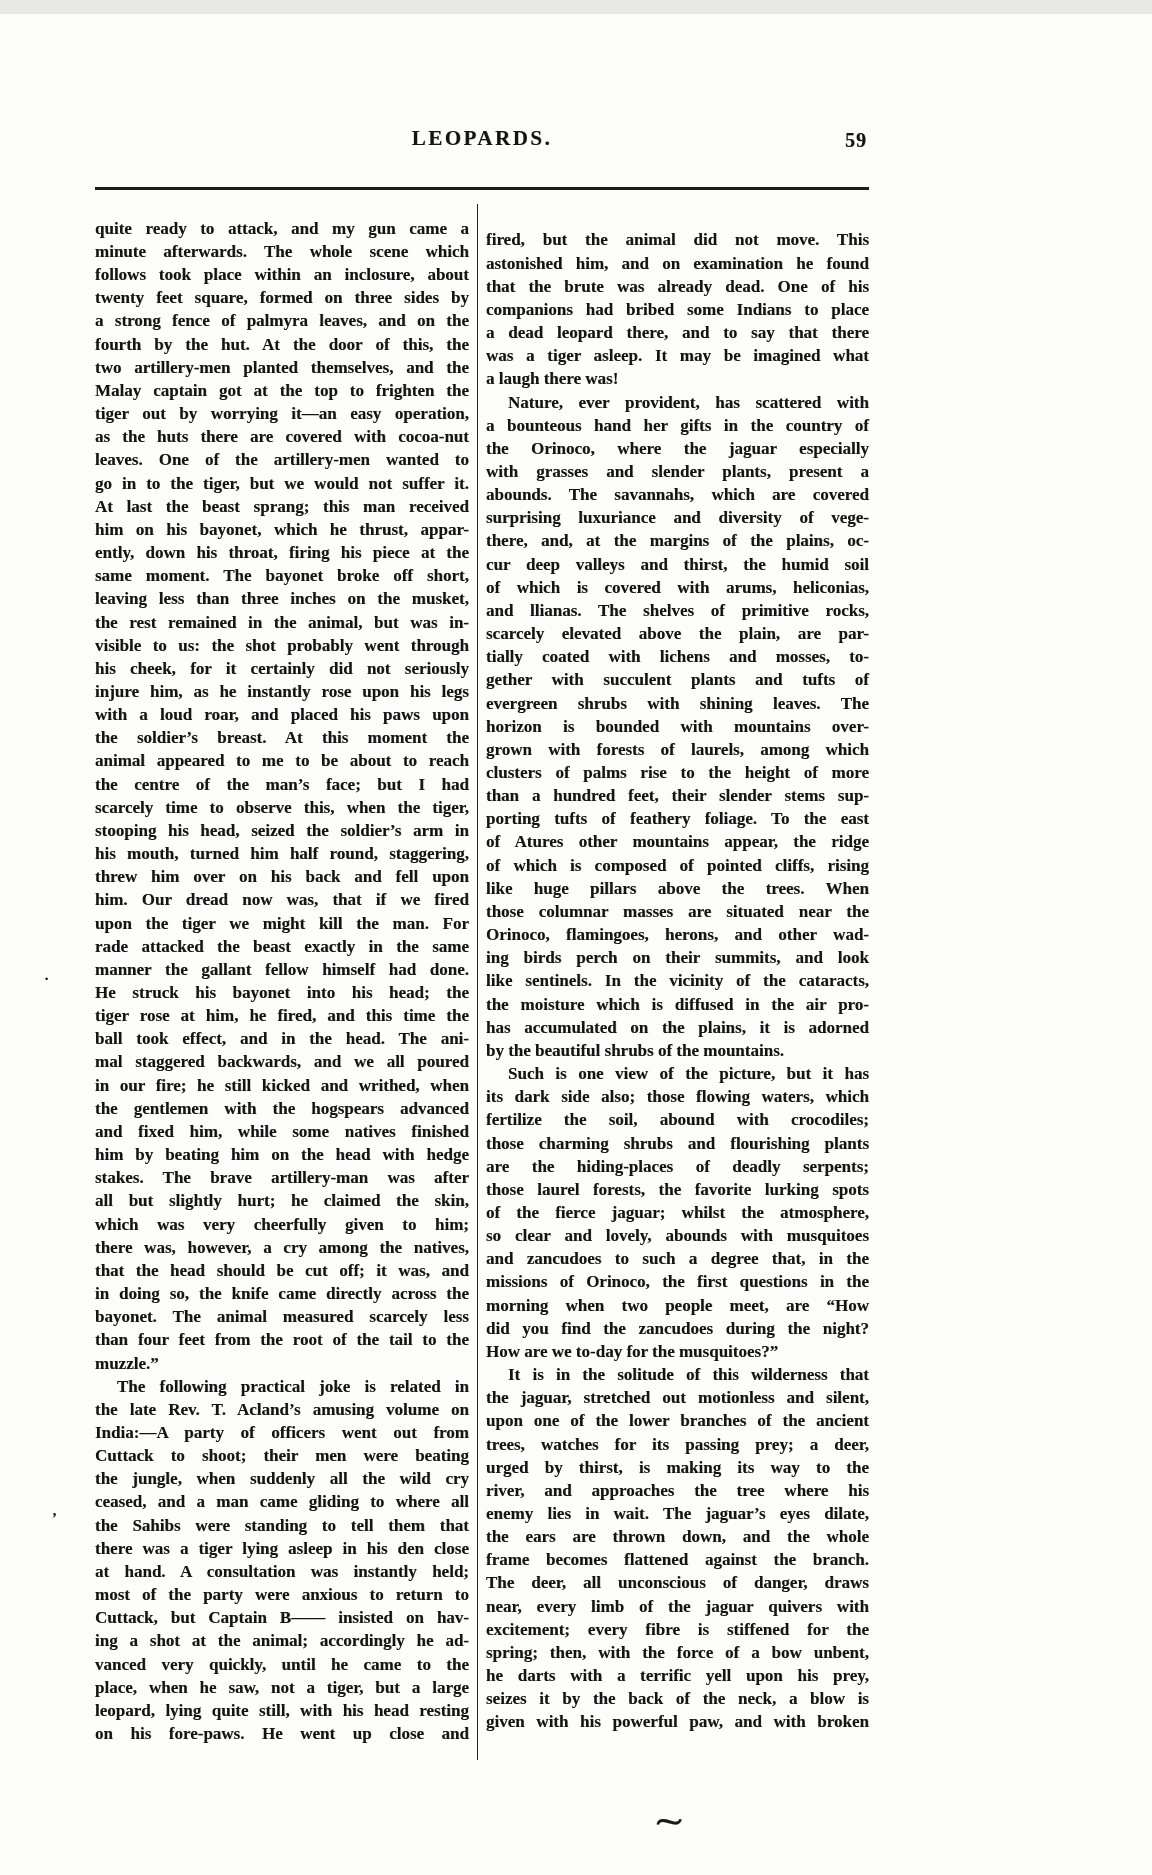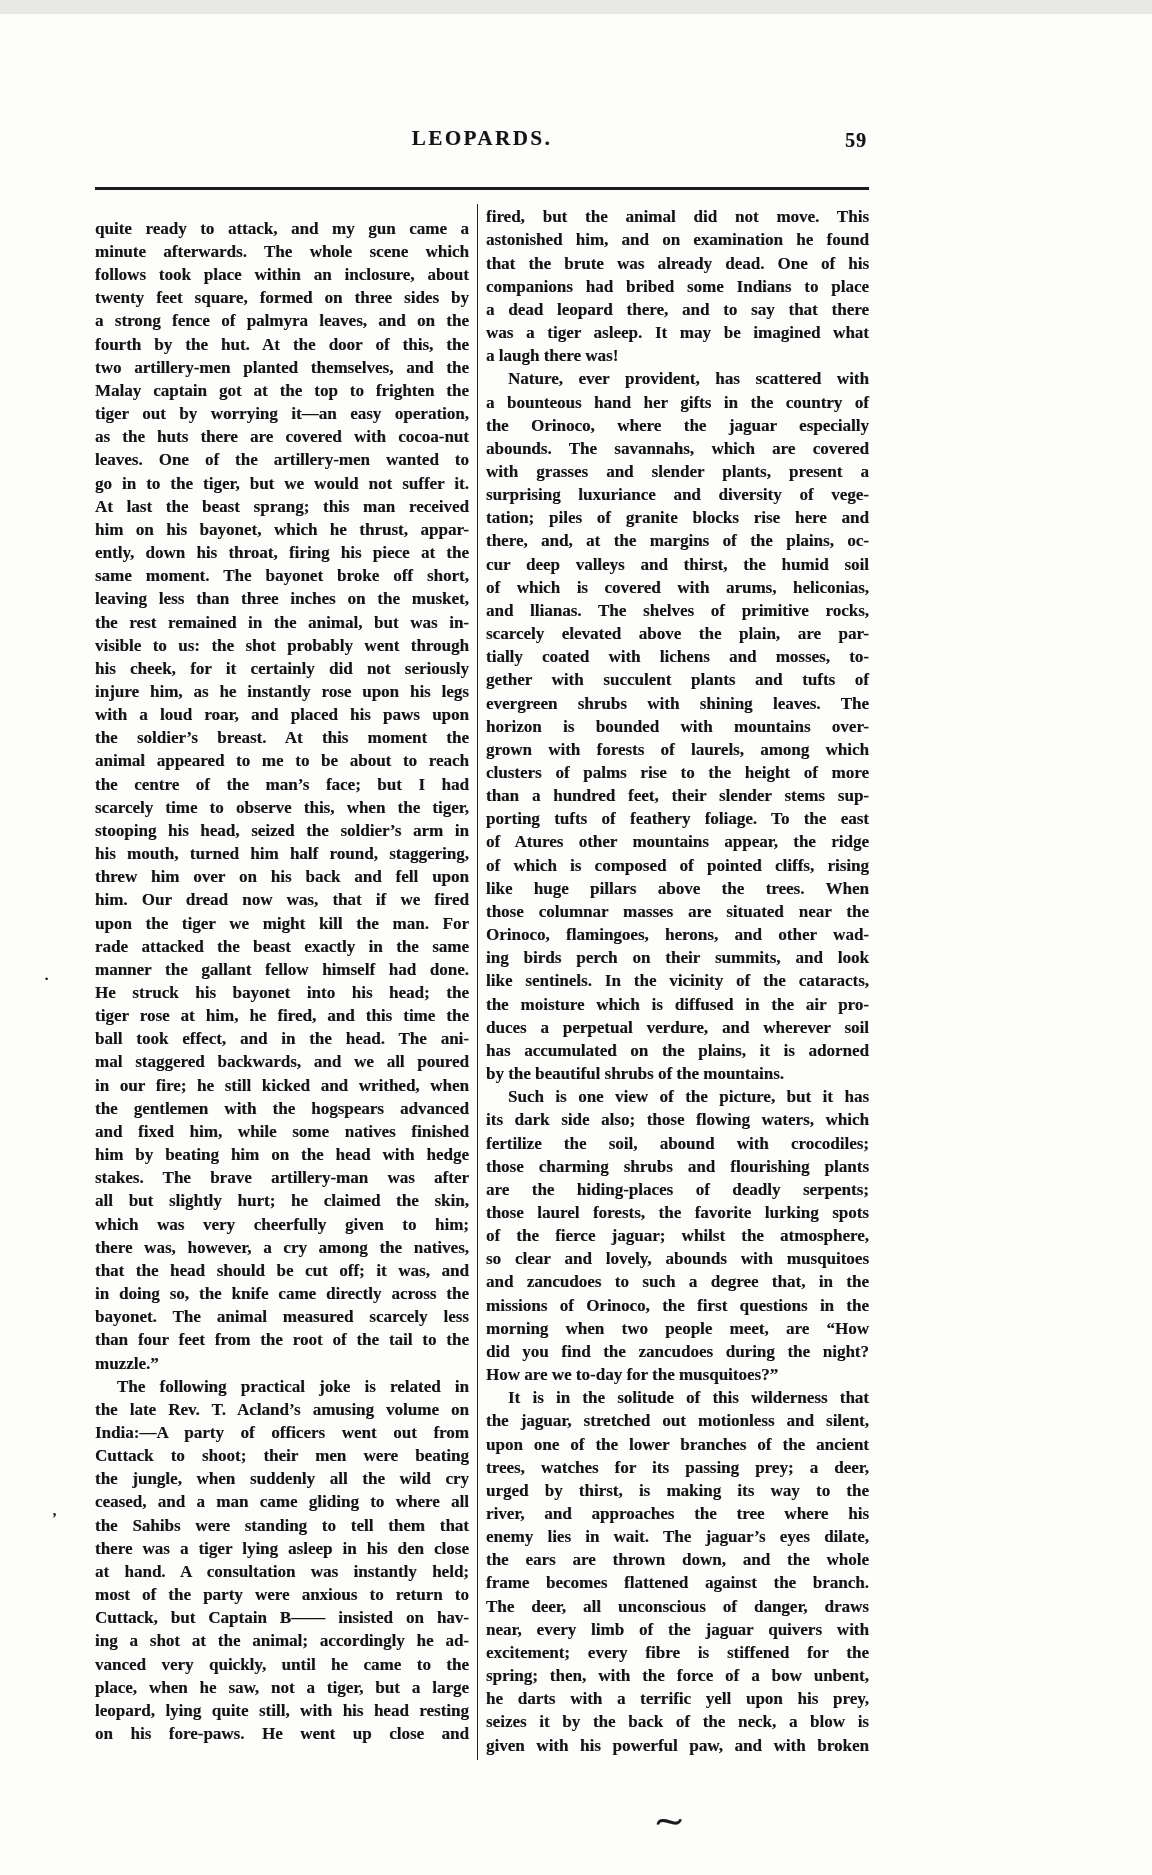--- a/index.html
+++ b/index.html
@@ -148,24 +148,23 @@
           <div class="line">that the brute was already dead. One of his</div>
           <div class="line">companions had bribed some Indians to place</div>
           <div class="line">a dead leopard there, and to say that there</div>
           <div class="line">was a tiger asleep. It may be imagined what</div>
           <div class="line endline">a laugh there was!</div>
         </div>
         <div class="para indent">
           <div class="line">Nature, ever provident, has scattered with</div>
           <div class="line">a bounteous hand her gifts in the country of</div>
           <div class="line">the Orinoco, where the jaguar especially</div>
+          <div class="line">with grasses and slender plants, present a</div>
           <div class="line">abounds. The savannahs, which are covered</div>
-          <div class="line">with grasses and slender plants, present a</div>
           <div class="line">surprising luxuriance and diversity of vege-</div>
-          <div class="line">tation; piles of granite blocks rise here and</div>
           <div class="line">there, and, at the margins of the plains, oc-</div>
           <div class="line">cur deep valleys and thirst, the humid soil</div>
           <div class="line">of which is covered with arums, heliconias,</div>
           <div class="line">and llianas. The shelves of primitive rocks,</div>
           <div class="line">scarcely elevated above the plain, are par-</div>
           <div class="line">tially coated with lichens and mosses, to-</div>
           <div class="line">gether with succulent plants and tufts of</div>
           <div class="line">evergreen shrubs with shining leaves. The</div>
           <div class="line">horizon is bounded with mountains over-</div>
           <div class="line">grown with forests of laurels, among which</div>
@@ -173,21 +172,20 @@
           <div class="line">than a hundred feet, their slender stems sup-</div>
           <div class="line">porting tufts of feathery foliage. To the east</div>
           <div class="line">of Atures other mountains appear, the ridge</div>
           <div class="line">of which is composed of pointed cliffs, rising</div>
           <div class="line">like huge pillars above the trees. When</div>
           <div class="line">those columnar masses are situated near the</div>
           <div class="line">Orinoco, flamingoes, herons, and other wad-</div>
           <div class="line">ing birds perch on their summits, and look</div>
           <div class="line">like sentinels. In the vicinity of the cataracts,</div>
           <div class="line">the moisture which is diffused in the air pro-</div>
-          <div class="line">duces a perpetual verdure, and wherever soil</div>
           <div class="line">has accumulated on the plains, it is adorned</div>
           <div class="line endline">by the beautiful shrubs of the mountains.</div>
         </div>
         <div class="para indent">
           <div class="line">Such is one view of the picture, but it has</div>
           <div class="line">its dark side also; those flowing waters, which</div>
           <div class="line">fertilize the soil, abound with crocodiles;</div>
           <div class="line">those charming shrubs and flourishing plants</div>
           <div class="line">are the hiding-places of deadly serpents;</div>
           <div class="line">those laurel forests, the favorite lurking spots</div>

